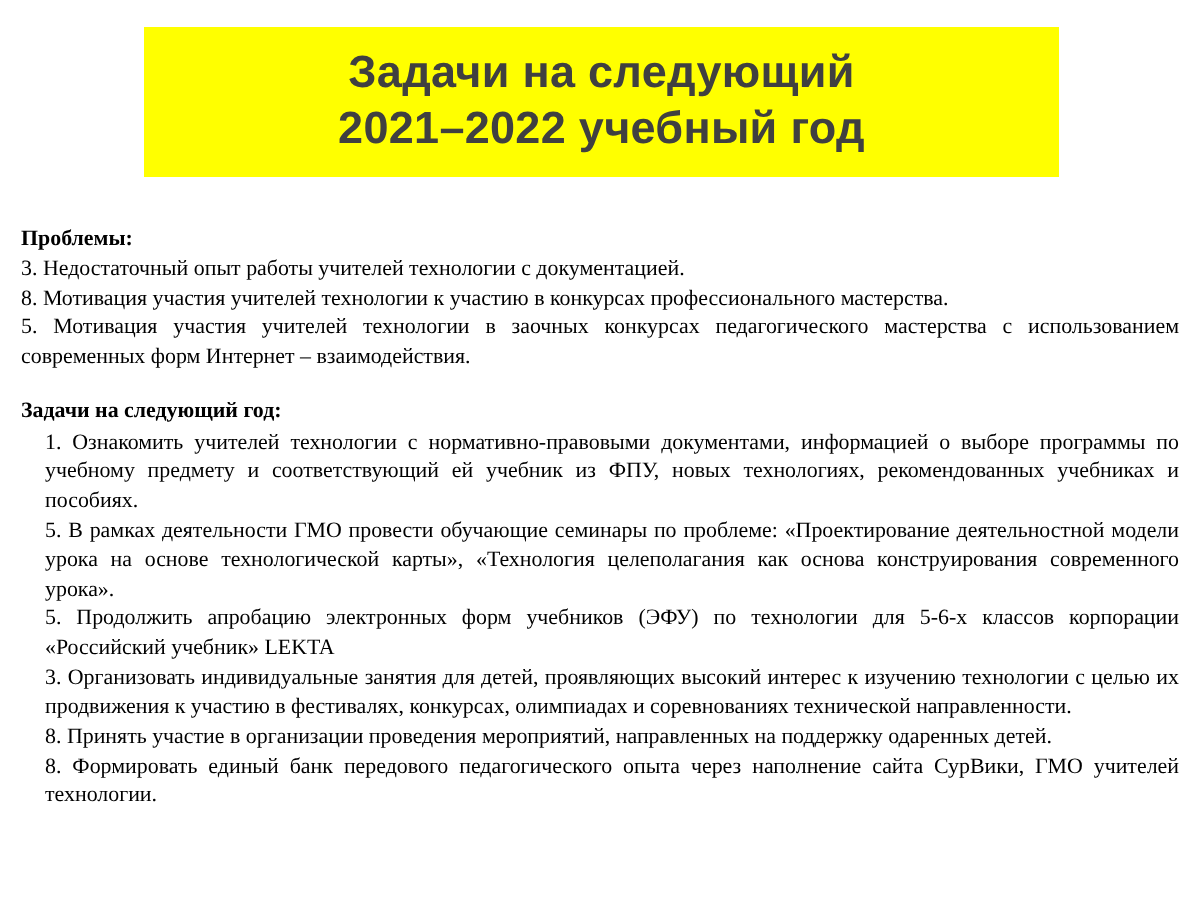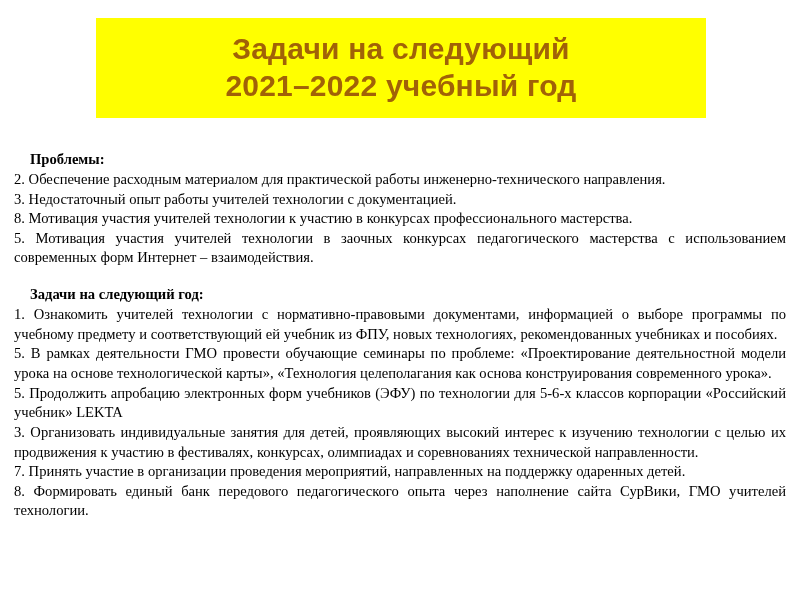--- a/index.html
+++ b/index.html
@@ -29,84 +29,84 @@
     background: #ffff00;
     display: flex;
     flex-direction: column;
     align-items: center;
     justify-content: center;
   }
   .title-line {
     font-family: "Liberation Sans", sans-serif;
     font-weight: bold;
     font-size: 30px;
-    color: #a16207;
+    color: #404040;
     line-height: 1.22;
     text-align: center;
     letter-spacing: 0.2px;
     white-space: nowrap;
   }
   .body-area {
     position: absolute;
     left: 14px;
     top: 150px;
     width: 772px;
   }
   .section-heading {
     font-family: "Liberation Serif", serif;
     font-weight: bold;
     font-size: 14.6px;
     color: #000000;
     line-height: 1.32;
-    margin: 0 0 1px 16px;
+    margin: 0 0 1px 0;
     text-align: left;
   }
   .para {
     font-family: "Liberation Serif", serif;
     font-size: 14.6px;
     color: #000000;
     line-height: 1.34;
     margin: 0;
     text-align: justify;
     text-justify: inter-word;
   }
   .block-gap {
     height: 17px;
   }
   .tasks-list .para {
     line-height: 1.345;
+    margin-left: 16px;
   }
 </style>
 </head>
 <body>
 
 <div class="slide">
 
   <div class="title-banner">
     <div class="title-line">Задачи на следующий</div>
     <div class="title-line">2021–2022 учебный год</div>
   </div>
 
   <div class="body-area">
 
     <div class="problems-block">
       <p class="section-heading">Проблемы:</p>
-      <p class="para">2. Обеспечение расходным материалом для практической работы инженерно-технического направления.</p>
       <p class="para">3. Недостаточный опыт работы учителей технологии с документацией.</p>
       <p class="para">8. Мотивация участия учителей технологии к участию в конкурсах профессионального мастерства.</p>
       <p class="para">5. Мотивация участия учителей технологии в заочных конкурсах педагогического мастерства с использованием современных форм Интернет – взаимодействия.</p>
     </div>
 
     <div class="block-gap"></div>
 
     <div class="tasks-list">
       <p class="section-heading">Задачи на следующий год:</p>
       <p class="para">1. Ознакомить учителей технологии с нормативно-правовыми документами, информацией о выборе программы по учебному предмету и соответствующий ей учебник из ФПУ, новых технологиях, рекомендованных учебниках и пособиях.</p>
       <p class="para">5. В рамках деятельности ГМО провести обучающие семинары по проблеме: «Проектирование деятельностной модели урока на основе технологической карты», «Технология целеполагания как основа конструирования современного урока».</p>
       <p class="para">5. Продолжить апробацию электронных форм учебников (ЭФУ) по технологии для 5-6-х классов корпорации «Российский учебник» LEKTA</p>
       <p class="para">3. Организовать индивидуальные занятия для детей, проявляющих высокий интерес к изучению технологии с целью их продвижения к участию в фестивалях, конкурсах, олимпиадах и соревнованиях технической направленности.</p>
-      <p class="para">7. Принять участие в организации проведения мероприятий, направленных на поддержку одаренных детей.</p>
+      <p class="para">8. Принять участие в организации проведения мероприятий, направленных на поддержку одаренных детей.</p>
       <p class="para">8. Формировать единый банк передового педагогического опыта через наполнение сайта СурВики, ГМО учителей технологии.</p>
 
     </div>
 
   </div>
 </div>
 
 </body></html>

